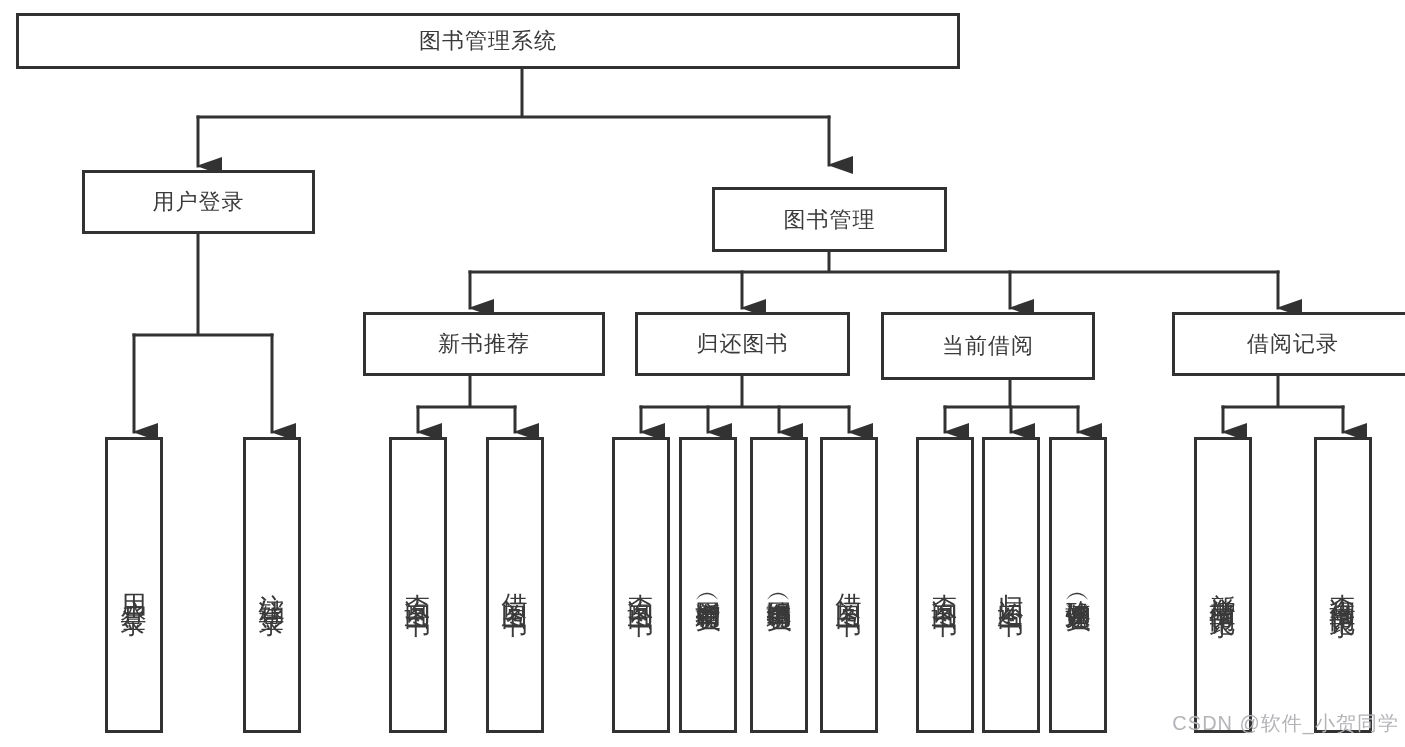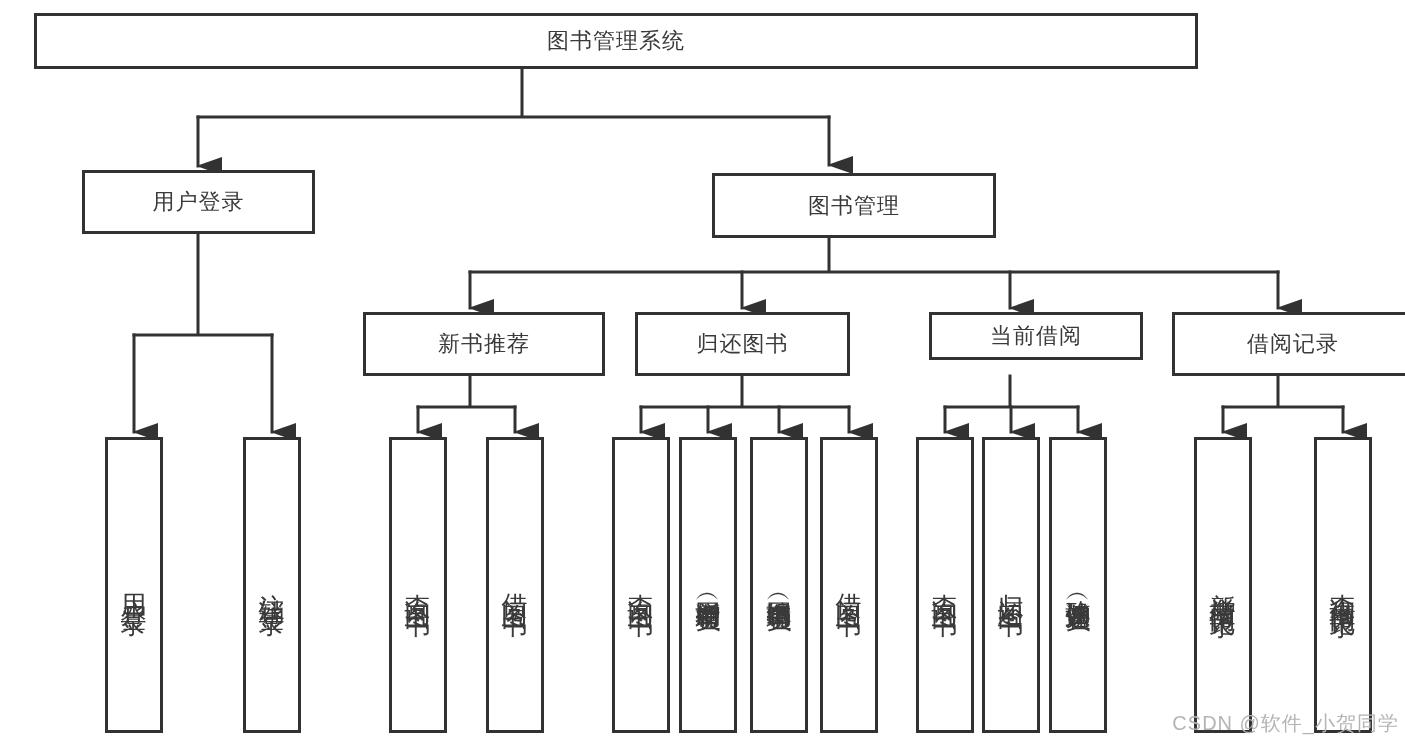--- a/index.html
+++ b/index.html
@@ -107,28 +107,28 @@
     <path d="M1010 376 V407 M945 407 H1078"></path>
     <path d="M945 407 V432" marker-end="url(#ah)"></path>
     <path d="M1011 407 V432" marker-end="url(#ah)"></path>
     <path d="M1078 407 V432" marker-end="url(#ah)"></path>
 
     <path d="M1278 376 V407 M1223 407 H1343"></path>
     <path d="M1223 407 V432" marker-end="url(#ah)"></path>
     <path d="M1343 407 V432" marker-end="url(#ah)"></path>
   </svg>
 
-  <div class="node" style="left:34px;top:13px;width:1164px;height:56px">图书管理系统</div>
+  <div class="node" style="left:16px;top:13px;width:944px;height:56px">图书管理系统</div>
 
   <div class="node" style="left:82px;top:170px;width:233px;height:64px">用户登录</div>
-  <div class="node" style="left:712px;top:173px;width:284px;height:65px">图书管理</div>
+  <div class="node" style="left:712px;top:187px;width:235px;height:65px">图书管理</div>
 
   <div class="node" style="left:363px;top:312px;width:242px;height:64px">新书推荐</div>
   <div class="node" style="left:635px;top:312px;width:215px;height:64px">归还图书</div>
-  <div class="node" style="left:929px;top:312px;width:214px;height:48px">当前借阅</div>
+  <div class="node" style="left:881px;top:312px;width:214px;height:68px">当前借阅</div>
   <div class="node" style="left:1172px;top:312px;width:242px;height:64px">借阅记录</div>
 
   <div class="node leaf" style="left:105px;top:437px;width:58px;height:296px">用户登录</div>
   <div class="node leaf" style="left:243px;top:437px;width:58px;height:296px">注销登录</div>
 
   <div class="node leaf" style="left:389px;top:437px;width:58px;height:296px">查询图书</div>
   <div class="node leaf" style="left:486px;top:437px;width:58px;height:296px">借阅图书</div>
 
   <div class="node leaf" style="left:612px;top:437px;width:58px;height:296px">查询图书</div>
   <div class="node leaf long" style="left:679px;top:437px;width:58px;height:296px">新增图书（管理员）</div>

